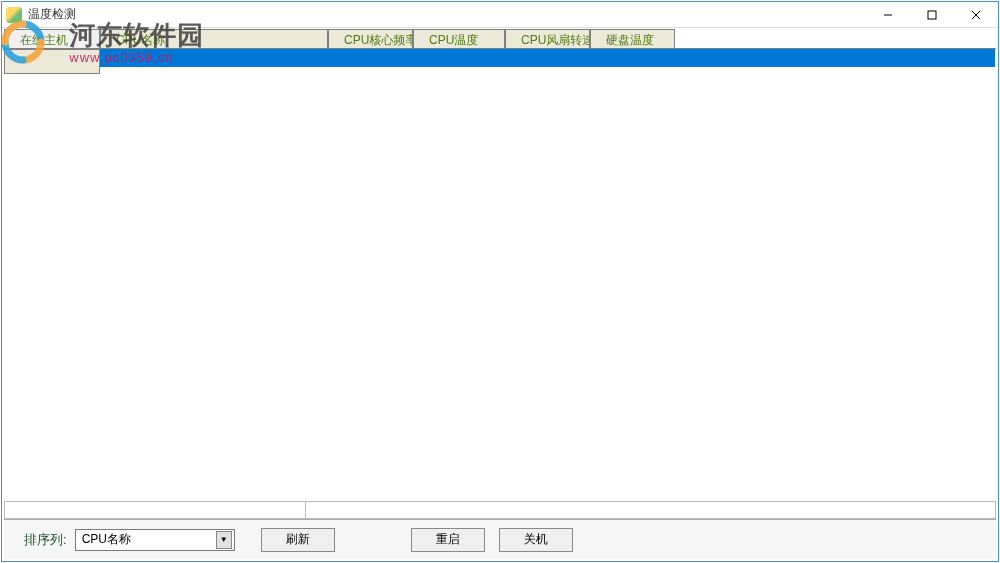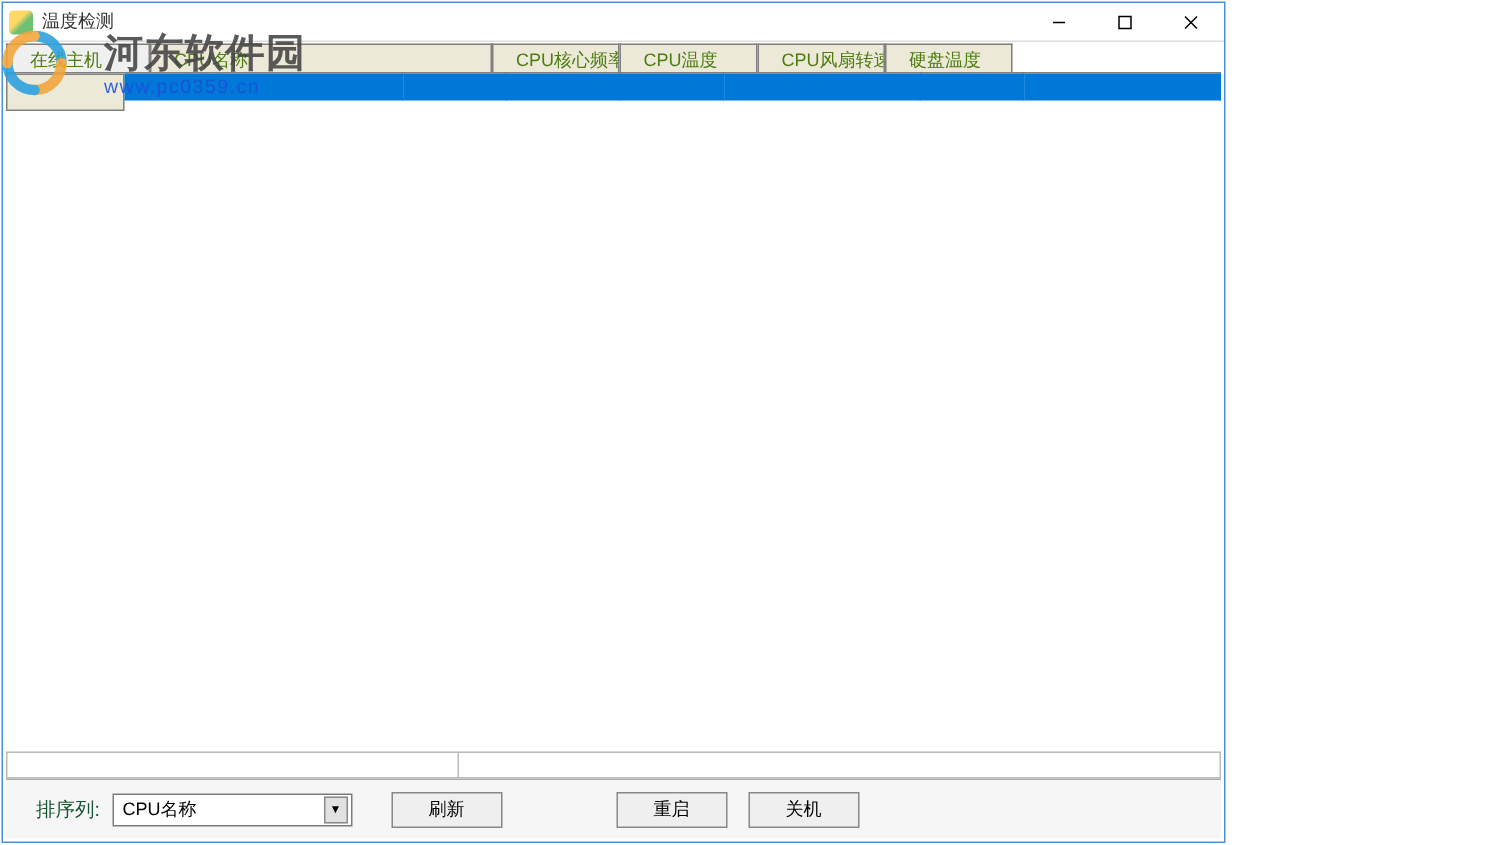--- a/index.html
+++ b/index.html
@@ -6,21 +6,21 @@
     body {
       font-family: "Microsoft YaHei", SimSun, Arial, sans-serif;
       font-size: 12px;
       background: #fff;
       width: 1000px;
       height: 563px;
       overflow: hidden;
       position: relative;
     }
     .window {
-      width: 816px;
+      width: 998px;
       height: 561px;
       border: 1px solid #4a90d9;
       background: #fff;
       position: relative;
       margin: 1px;
     }
     .titlebar {
       height: 26px;
       background: #fff;
       display: flex;
@@ -203,21 +203,21 @@
     }
     .wm-cn {
       font-size: 26px;
       font-weight: bold;
       color: #444;
       font-family: "SimHei", sans-serif;
       letter-spacing: 1px;
     }
     .wm-url {
       font-size: 13px;
-      color: #1d4ed8;
+      color: #be185d;
       margin-top: -3px;
       letter-spacing: 1px;
     }
     .status-strip {
       position: absolute;
       left: 2px;
       right: 2px;
       bottom: 42px;
       height: 18px;
       border: 1px solid #bbb;

